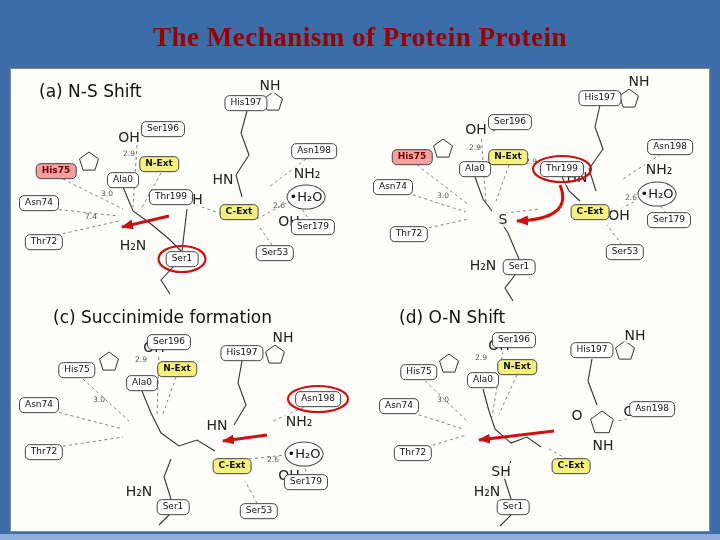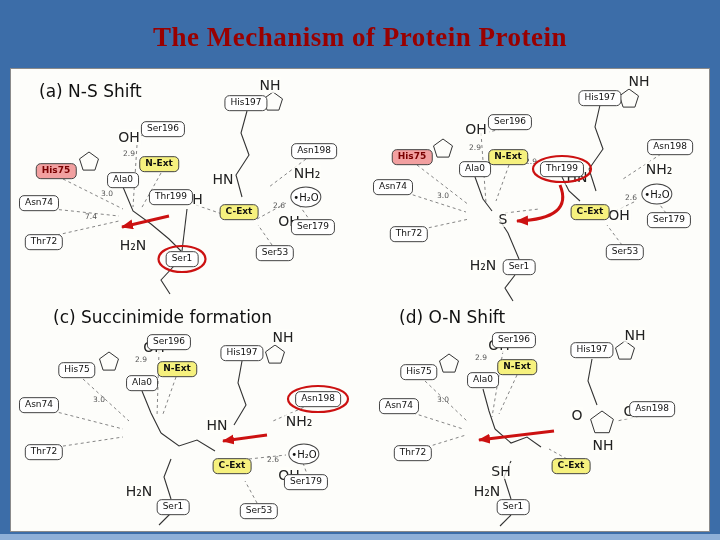--- a/index.html
+++ b/index.html
@@ -11,21 +11,21 @@
   .diagram-panel{position:absolute;left:10px;top:68px;width:700px;height:464px;
     background:#fdfdfa;border:1px solid #8a8a8a}
   svg.layer{position:absolute;left:0;top:0;width:700px;height:464px}
   #lines-svg{z-index:1}
   #overlay-svg{z-index:3;pointer-events:none}
   .rbox{position:absolute;transform:translate(-50%,-50%);z-index:2;background:#fff;
     border:1px solid #444;border-radius:5px;padding:1px 5px;font-size:9px;line-height:1.3;
     color:#111;white-space:nowrap}
   .rbox.yellow{background:#f6f17e;font-weight:bold}
   .rbox.pink{background:#f2a0a0;color:#7a0000;font-weight:bold}
-  .rbox.circle{border-radius:50%;padding:3px 2px;font-size:10px}
+  .rbox.circle{border-radius:50%;padding:3px 2px;font-size:13px}
   .panel-label{position:absolute;z-index:2;font-size:17px;color:#111;white-space:nowrap}
   .atom{position:absolute;transform:translate(-50%,-50%);z-index:2;font-size:14px;color:#222;
     background:rgba(253,253,250,.75);padding:0 1px;white-space:nowrap}
   .dist{position:absolute;transform:translate(-50%,-50%);z-index:2;font-size:7.5px;color:#555}
   .bottom-strip{position:absolute;left:0;bottom:0;width:100%;height:6px;background:#8fb0d8;z-index:5}
 </style>
 </head>
 <body>
 
 <div class="slide" style="background: rgb(60, 109, 168);">

